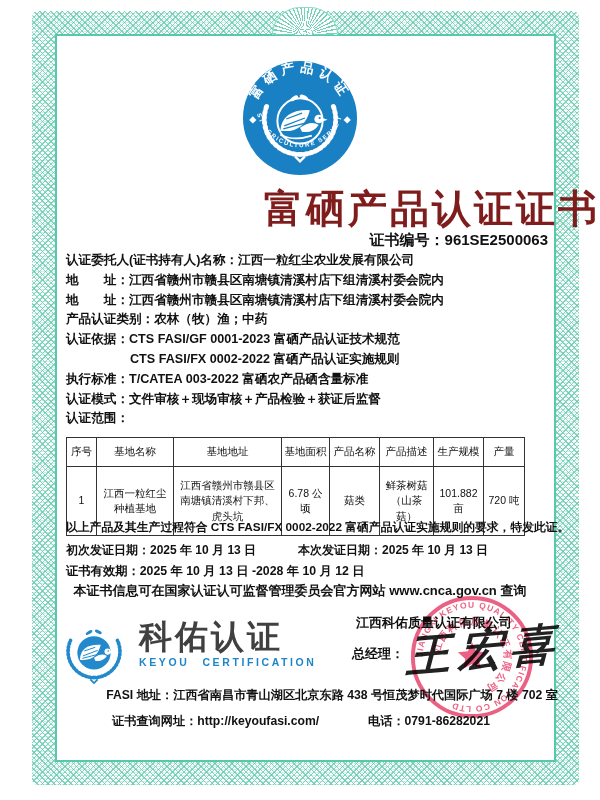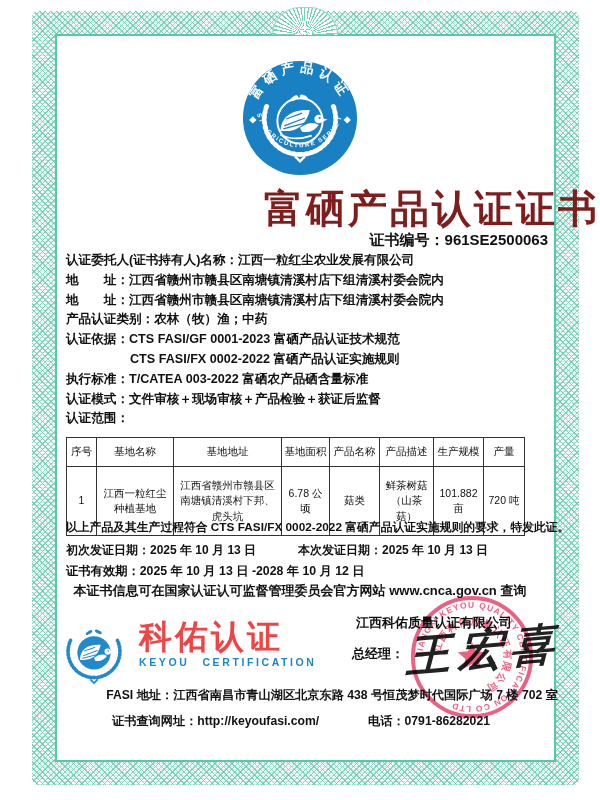--- a/index.html
+++ b/index.html
@@ -33,21 +33,21 @@
   .scope-table td{height:66px;font-weight:500;line-height:1.45;}
   
   .statement{position:absolute;left:66px;top:520px;font-size:11.8px;font-weight:700;white-space:nowrap;}
   .date-row1{position:absolute;left:66px;top:542px;font-size:12px;font-weight:700;white-space:nowrap;}
   .date-sep{display:inline-block;width:42px;}
   .date-row2{position:absolute;left:66px;top:563px;font-size:12.3px;font-weight:700;white-space:nowrap;}
   .notice{position:absolute;left:0;top:582px;width:100%;text-align:center;font-size:13px;font-weight:700;white-space:nowrap;}
   
   .keyou-emblem{position:absolute;left:57px;top:614px;}
   .keyou-text{position:absolute;left:139px;top:620px;}
-  .keyou-cn{font-size:33px;font-weight:800;color:#ef4444;letter-spacing:3px;line-height:34px;white-space:nowrap;}
+  .keyou-cn{font-size:33px;font-weight:800;color:#404040;letter-spacing:3px;line-height:34px;white-space:nowrap;}
   .keyou-en{font-size:10.5px;font-weight:700;color:#1c86c9;letter-spacing:2.6px;margin-top:2px;white-space:nowrap;}
   .issuer-company{position:absolute;left:356px;top:614px;font-size:13px;font-weight:700;white-space:nowrap;}
   .issuer-role{position:absolute;left:352px;top:645px;font-size:13px;font-weight:700;white-space:nowrap;}
   .stamp{position:absolute;left:408px;top:593px;opacity:.86;mix-blend-mode:multiply;}
   .signature{position:absolute;left:406px;top:620px;width:180px;font-family:"DejaVu Serif",serif;
     font-size:44px;font-weight:700;font-style:italic;color:#222;letter-spacing:8px;
     transform:rotate(-5deg) skewX(-6deg);white-space:nowrap;mix-blend-mode:multiply;}
   .contact-address{position:absolute;left:0;top:687px;width:100%;text-align:center;
     font-size:12.2px;font-weight:700;white-space:nowrap;padding-left:32px;}
   .contact-row{position:absolute;left:0;top:713px;width:100%;font-size:12.2px;font-weight:700;}

